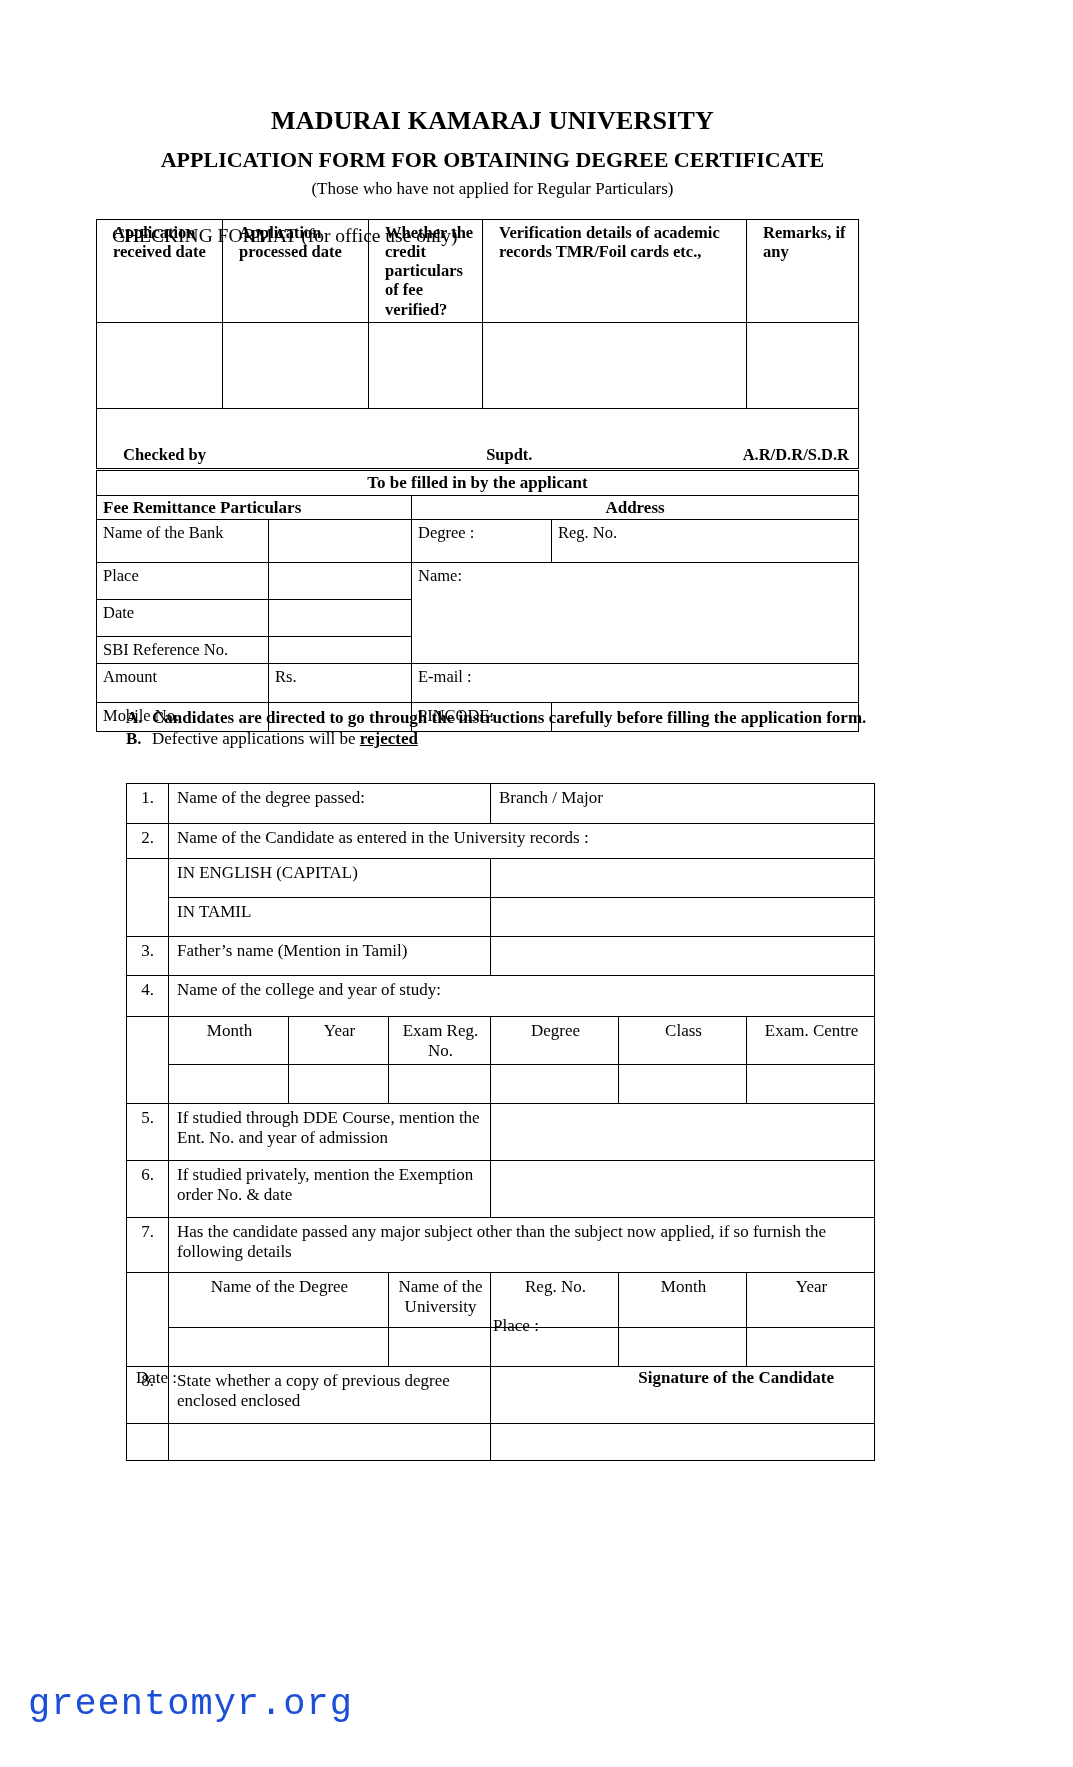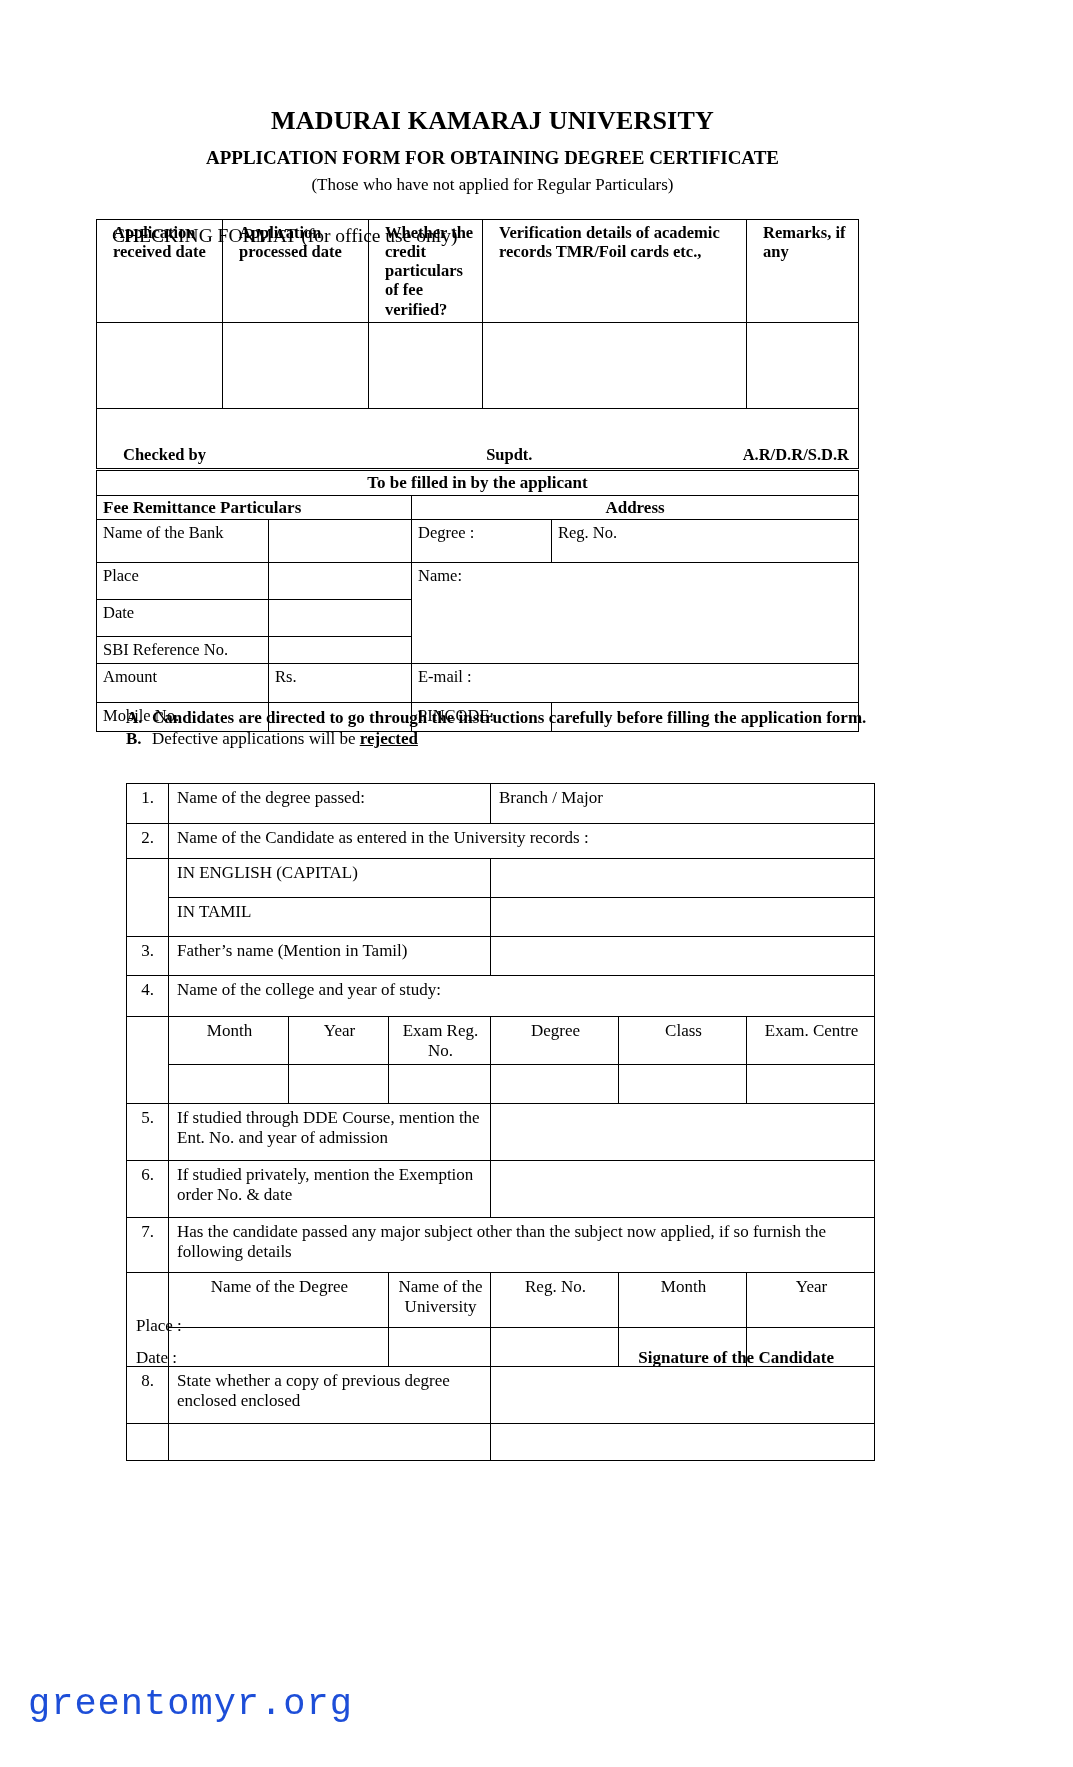--- a/index.html
+++ b/index.html
@@ -24,21 +24,21 @@
 
   
   .title-block { text-align: center; }
   .t-univ {
     font-size: 26px;
     font-weight: bold;
     letter-spacing: .2px;
     margin-top: 106px;
   }
   .t-sub {
-    font-size: 19px;
+    font-size: 22px;
     font-weight: bold;
     margin-top: 11px;
   }
   .t-sub2 {
     font-size: 17px;
     margin-top: 6px;
   }
 
   .checking-title {
     position: absolute;
@@ -139,21 +139,21 @@
   #main-table td.ctr { text-align: center; }
 
   
   #footer {
     position: absolute;
     left: 136px;
     top: 1316px;
     width: 760px;
     font-size: 17px;
   }
-  #footer .f-place { margin-bottom: 12px; }
+  #footer .f-place { margin-bottom: 32px; text-align: center; }
   #footer .f-line { display: flex; justify-content: space-between; }
   #footer .f-sign { font-weight: bold; margin-right: 62px; }
 
   
   #watermark {
     position: absolute;
     left: 28px;
     top: 1683px;
     font-family: "Liberation Mono", "DejaVu Sans Mono", monospace;
     font-size: 37px;

